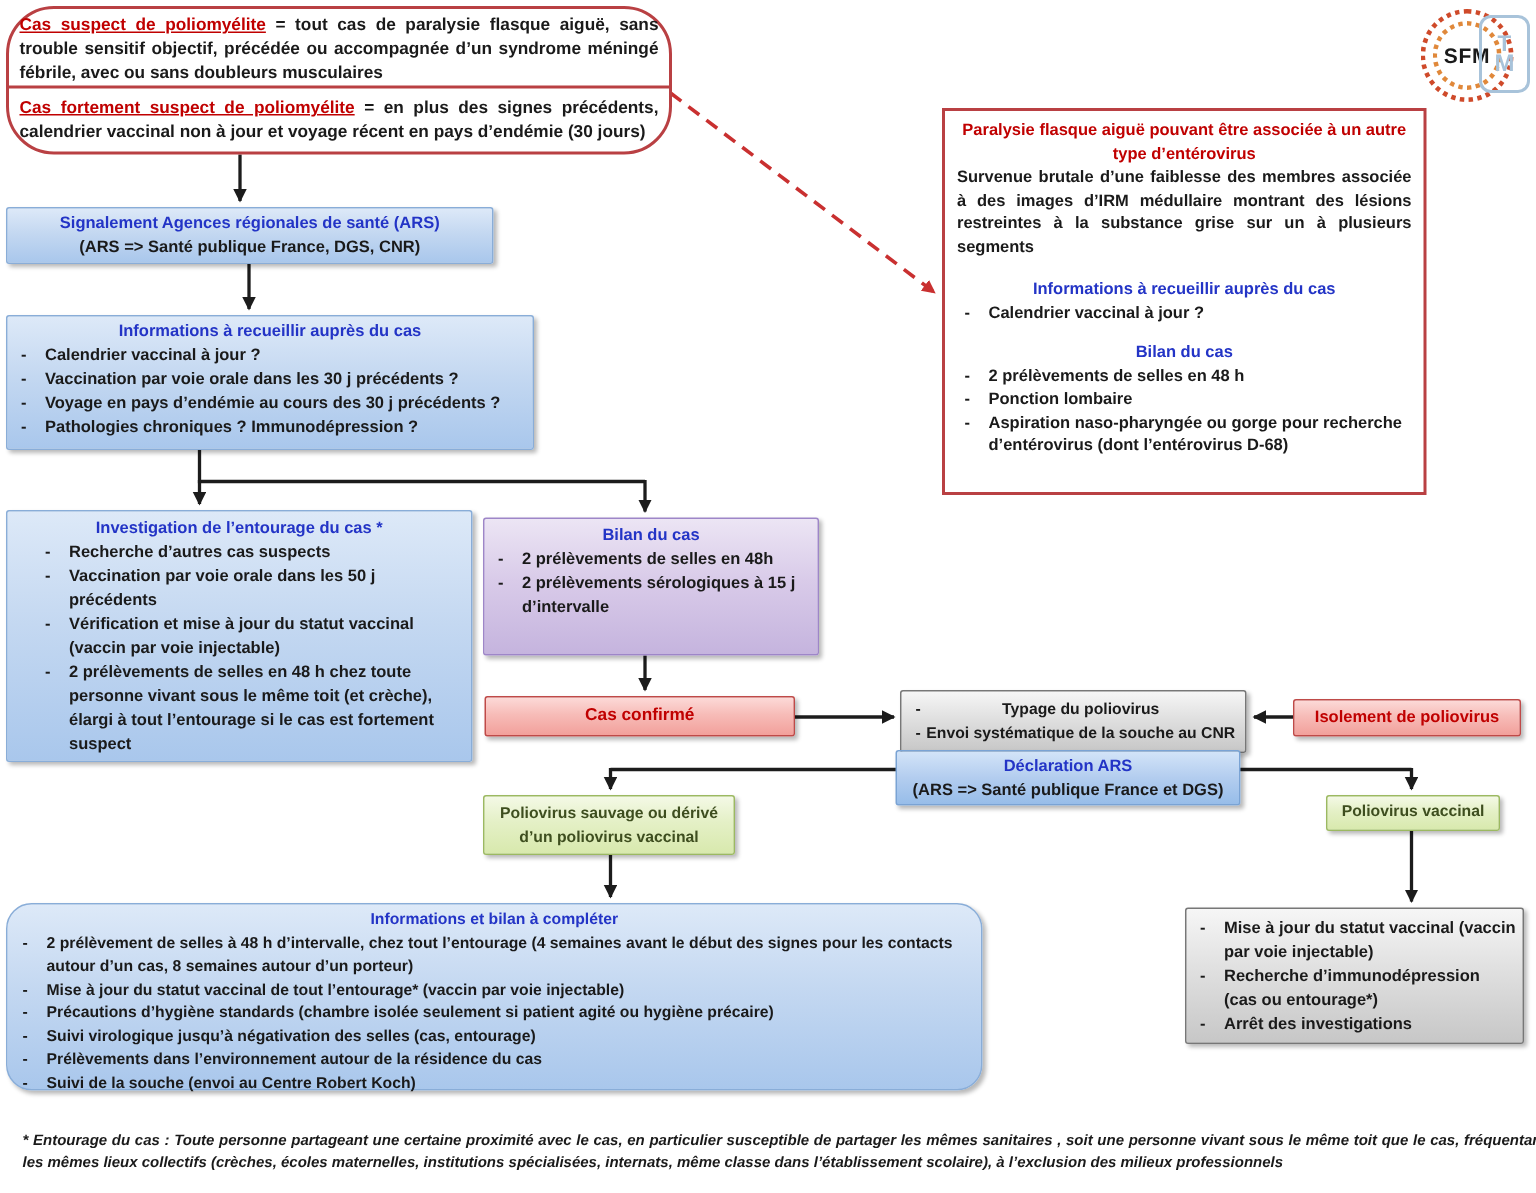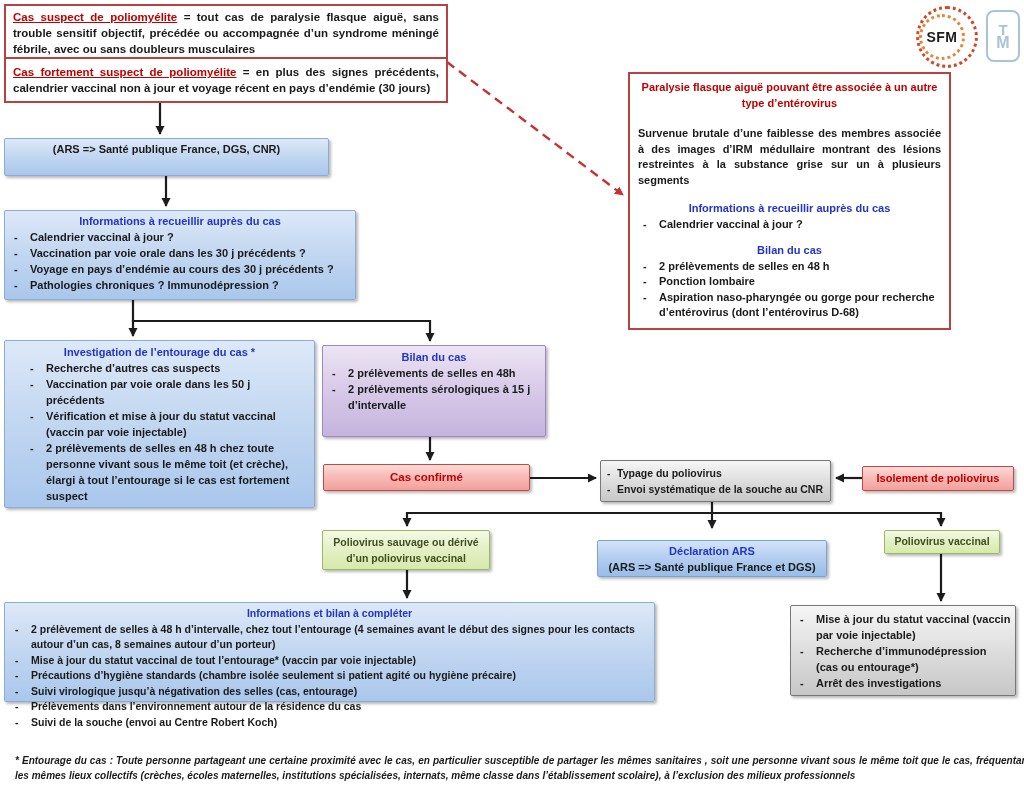--- a/index.html
+++ b/index.html
@@ -20,56 +20,56 @@
   .green-grad { background:linear-gradient(180deg,#f4f9e6 0%,#e4f0c6 45%,#d8e9ad 100%); border:1px solid #9cb961; border-radius:2px; }
 
   .t-blue { color:#2334c6; }
   .t-red { color:#c00000; }
   .t-green { color:#3e4e1f; }
   .t-black { color:#1a1a1a; }
   .ctr { text-align:center; }
   .just { text-align:justify; }
 
   
-  .def-box { left:4px; top:4px; width:444px; height:99px; font-size:11.5px; line-height:16px; color:#1a1a1a; }
+  .def-box { left:4px; top:4px; width:444px; height:99px; font-size:11.5px; line-height:16px; color:#1a1a1a;border-radius:32px; }
   .def-sec1 { padding:3px 7px 2px 7px; height:51px; }
   .def-sec2 { border-top:2px solid #b94043; padding:5px 7px 2px 7px; }
   .def-lead { color:#c00000; text-decoration:underline; }
 
   
-  .sfm { left:916px; top:6px; width:62px; height:62px; border-radius:50%; border:3px dotted #cf4a2a; display:flex; align-items:center; }
+  .sfm { left:947px; top:6px; width:62px; height:62px; border-radius:50%; border:3px dotted #cf4a2a; display:flex; align-items:center; justify-content:center; }
   .sfm-inner { width:46px; height:46px; border-radius:50%; border:3px dotted #e0883a; display:flex; align-items:center; justify-content:center; font-size:14px; color:#1a1a1a; letter-spacing:.5px; }
   .tvm { left:986px; top:10px; width:34px; height:52px; border:2px solid #a8c3da; border-radius:8px; color:#a8c3da; display:flex; flex-direction:column; align-items:center; justify-content:center; line-height:1; }
   .tvm .t1 { font-size:15px; margin-bottom:-2px; }
   .tvm .t2 { font-size:16px; }
 
   
   .entero { left:628px; top:72px; width:323px; height:258px; padding:6px 8px; font-size:11px; line-height:15.5px; color:#1a1a1a; }
-  .entero .title { margin-bottom:15px; }
+  .entero .title { }
   .entero .body { margin-bottom:13px; }
   .entero .sect { margin-bottom:0px; }
   .entero .gap { height:11px; }
 
   
   .li { display:flex; }
   .li::before { content:"-"; flex:0 0 16px; padding-left:5px; }
   .li span { flex:1 1 auto; }
 
   .signalement { left:4px; top:138px; width:325px; height:38px; padding-top:2px; font-size:11px; line-height:16px; }
   .infos-cas { left:4px; top:210px; width:352px; height:90px; padding:2px 4px; font-size:11px; line-height:16px; color:#1a1a1a; }
   .investigation { left:4px; top:340px; width:311px; height:168px; padding:3px 20px; font-size:11px; line-height:16px; color:#1a1a1a; }
   .bilan-cas { left:322px; top:345px; width:224px; height:92px; padding:3px 4px; font-size:11px; line-height:16px; color:#1a1a1a; }
   .cas-confirme { left:323px; top:464px; width:207px; height:27px; font-size:11.5px; line-height:24px; }
-  .typage { left:600px; top:460px; width:231px; height:42px; padding:4px 6px; font-size:10.5px; line-height:16px; color:#1a1a1a; }
+  .typage { left:600px; top:460px; width:231px; height:42px; padding:4px 6px; font-size:10.5px; line-height:16px; color:#1a1a1a;text-align:center; }
   .typage .li::before { flex:0 0 10px; padding-left:0; }
   .isolement { left:862px; top:466px; width:152px; height:25px; font-size:11px; line-height:22px; }
   .sauvage { left:322px; top:530px; width:168px; height:40px; padding-top:3px; font-size:10.5px; line-height:16px; }
-  .declaration { left:597px; top:540px; width:230px; height:37px; padding-top:2px; font-size:11px; line-height:16px; }
+  .declaration { left:597px; top:500px; width:230px; height:37px; padding-top:2px; font-size:11px; line-height:16px; }
   .vaccinal { left:884px; top:530px; width:116px; height:24px; font-size:10.5px; line-height:21px; }
-  .infos-bilan { left:4px; top:602px; width:651px; height:100px; padding:3px 5px; font-size:10.5px; line-height:15.5px; color:#1a1a1a; }
+  .infos-bilan { left:4px; top:602px; width:651px; height:125px; padding:3px 5px; font-size:10.5px; line-height:15.5px; color:#1a1a1a;border-radius:17px; }
   .suivi { left:790px; top:605px; width:226px; height:91px; padding:5px 4px; font-size:11px; line-height:16px; color:#1a1a1a; }
 
   .footnote { left:15px; top:753px; width:1016px; font-size:10px; line-height:15px; font-style:italic; color:#1a1a1a; }
 </style>
 </head>
 <body>
 
 <div class="canvas">
 
   <svg class="arrows" width="1024" height="795" viewBox="0 0 1024 795">
@@ -131,20 +131,21 @@
       </div>
     <div class="li">
         <span>Ponction lombaire</span>
       </div>
     <div class="li">
         <span>Aspiration naso-pharyngée ou gorge pour recherche d’entérovirus (dont l’entérovirus D-68)</span>
       </div>
   </div>
 
   <div class="box blue-grad shadow signalement ctr">
+    <div class="t-blue">Signalement Agences régionales de santé (ARS)</div>
     <div class="t-black">(ARS =&gt; Santé publique France, DGS, CNR)</div>
   </div>
 
   <div class="box blue-grad shadow infos-cas">
     <div class="ctr t-blue">Informations à recueillir auprès du cas</div>
     <div class="li">
         <span>Calendrier vaccinal à jour ?</span>
       </div>
     <div class="li">
         <span>Vaccination par voie orale dans les 30 j précédents ?</span>

